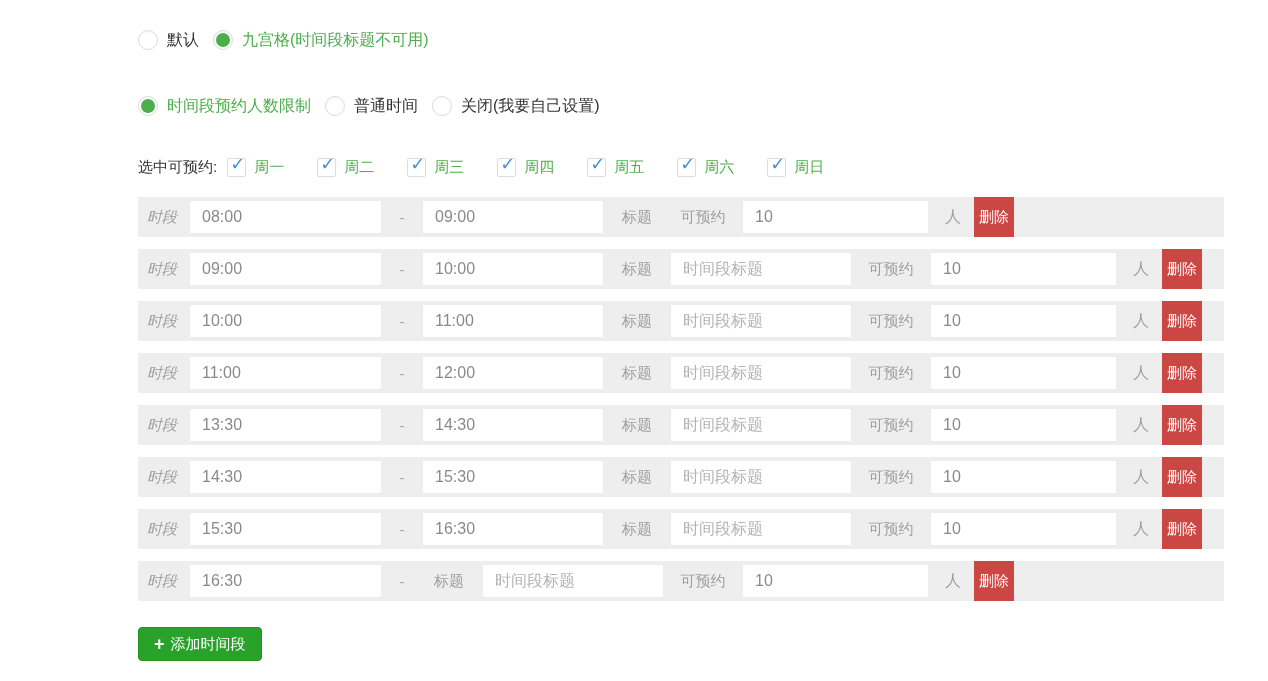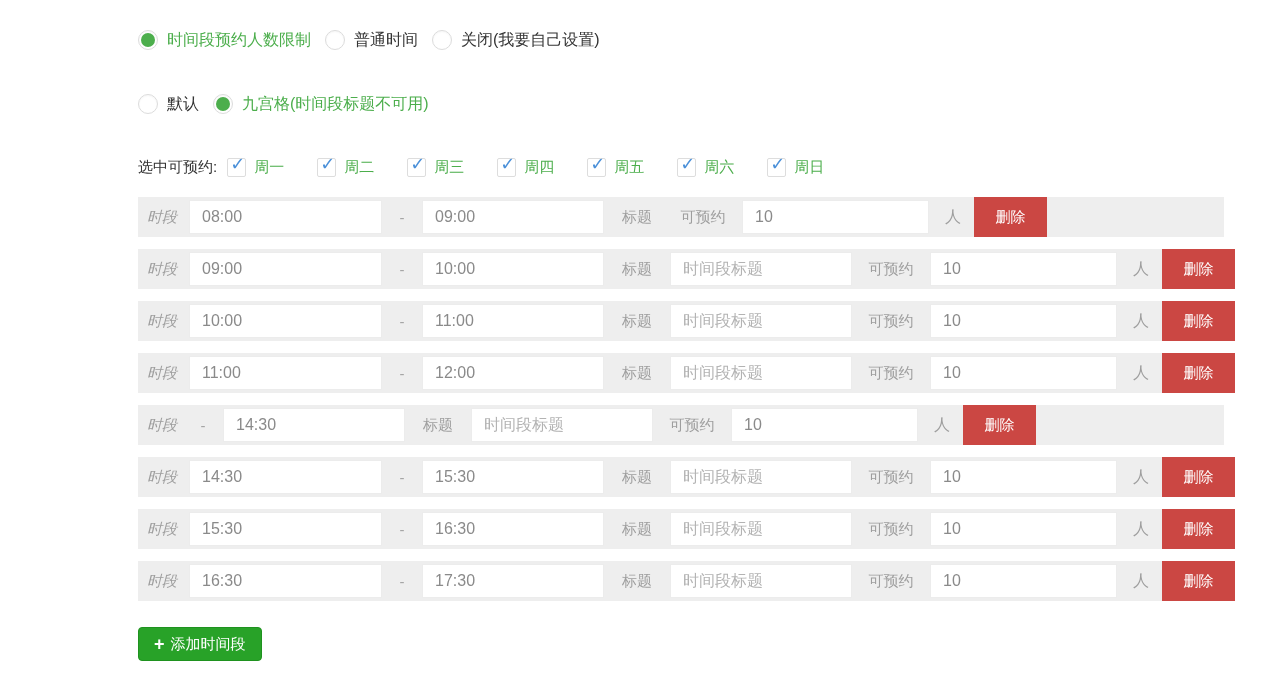--- a/index.html
+++ b/index.html
@@ -71,62 +71,62 @@
   .w-title{width:188px;}
   .w-cap{width:193px;}
   .cell input{
     width:100%;margin:3px;border:1px solid #ececec;background:#fff;
     font-size:16px;padding:0 12px;color:var(--value-gray);outline:none;
     font-family:"Liberation Sans","DejaVu Sans",sans-serif;
   }
   .cell input.filled{color:var(--value-dark);}
   .cell input::placeholder{color:var(--placeholder);opacity:1;}
   .del-btn{
-    flex:none;width:73px;height:40px;border:none;background:var(--red-btn);
+    flex:none;width:40px;height:40px;border:none;background:var(--red-btn);
     color:#fff;font-size:15px;cursor:pointer;
     font-family:"Liberation Sans","DejaVu Sans",sans-serif;
   }
 
   
   .add-btn{
     margin-top:14px;height:34px;padding:0 15px;background:var(--green-btn);
     border:1px solid #1f921f;border-radius:4px;color:#fff;font-size:15px;
     display:inline-flex;align-items:center;cursor:pointer;
     font-family:"Liberation Sans","DejaVu Sans",sans-serif;
   }
   .add-btn .plus{font-size:18px;font-weight:bold;margin-right:6px;line-height:1;}
 </style>
 </head>
 <body>
 
 <div class="page">
 
+  <div class="radio-row layout" id="layout-radios">
+      <span class="radio-item">
+        <span class="radio-circle"></span>
+        <span class="radio-label">默认</span>
+      </span>
+      <span class="radio-item">
+        <span class="radio-circle checked"></span>
+        <span class="radio-label green">九宫格(时间段标题不可用)</span>
+      </span>
+    </div>
+
   <div class="radio-row mode" id="mode-radios">
       <span class="radio-item">
         <span class="radio-circle checked"></span>
         <span class="radio-label green">时间段预约人数限制</span>
       </span>
       <span class="radio-item">
         <span class="radio-circle"></span>
         <span class="radio-label">普通时间</span>
       </span>
       <span class="radio-item">
         <span class="radio-circle"></span>
         <span class="radio-label">关闭(我要自己设置)</span>
-      </span>
-    </div>
-
-  <div class="radio-row layout" id="layout-radios">
-      <span class="radio-item">
-        <span class="radio-circle"></span>
-        <span class="radio-label">默认</span>
-      </span>
-      <span class="radio-item">
-        <span class="radio-circle checked"></span>
-        <span class="radio-label green">九宫格(时间段标题不可用)</span>
       </span>
     </div>
 
   <div class="weekday-row">
     <span class="wk-label">选中可预约:</span>
     <span id="weekday-boxes"><span class="wk-item">
           <span class="checkbox">
             <span class="check">✓</span>
           </span>
           <span class="wk-name">周一</span>
@@ -236,20 +236,23 @@
         </span>
         <span class="addon w-cap-l">可预约</span>
         <span class="cell w-cap">
           <input value="10" style="">
         </span>
         <span class="addon w-unit">人</span>
         <button class="del-btn">删除</button>
       </div>
       <div class="slot-row">
         <span class="addon w-period">时段</span>
+        <span class="cell w-start">
+          <input value="13:30" style="">
+        </span>
         <span class="addon w-dash">-</span>
         <span class="cell w-end">
           <input value="14:30" style="">
         </span>
         <span class="addon w-title-l">标题</span>
         <span class="cell w-title">
           <input placeholder="时间段标题" style="">
         </span>
         <span class="addon w-cap-l">可预约</span>
         <span class="cell w-cap">
@@ -297,23 +300,20 @@
         </span>
         <span class="addon w-unit">人</span>
         <button class="del-btn">删除</button>
       </div>
       <div class="slot-row">
         <span class="addon w-period">时段</span>
         <span class="cell w-start">
           <input value="16:30" style="">
         </span>
         <span class="addon w-dash">-</span>
-        <span class="cell w-end">
-          <input value="17:30" style="">
-        </span>
         <span class="addon w-title-l">标题</span>
         <span class="cell w-title">
           <input placeholder="时间段标题" style="">
         </span>
         <span class="addon w-cap-l">可预约</span>
         <span class="cell w-cap">
           <input value="10" style="">
         </span>
         <span class="addon w-unit">人</span>
         <button class="del-btn">删除</button>

